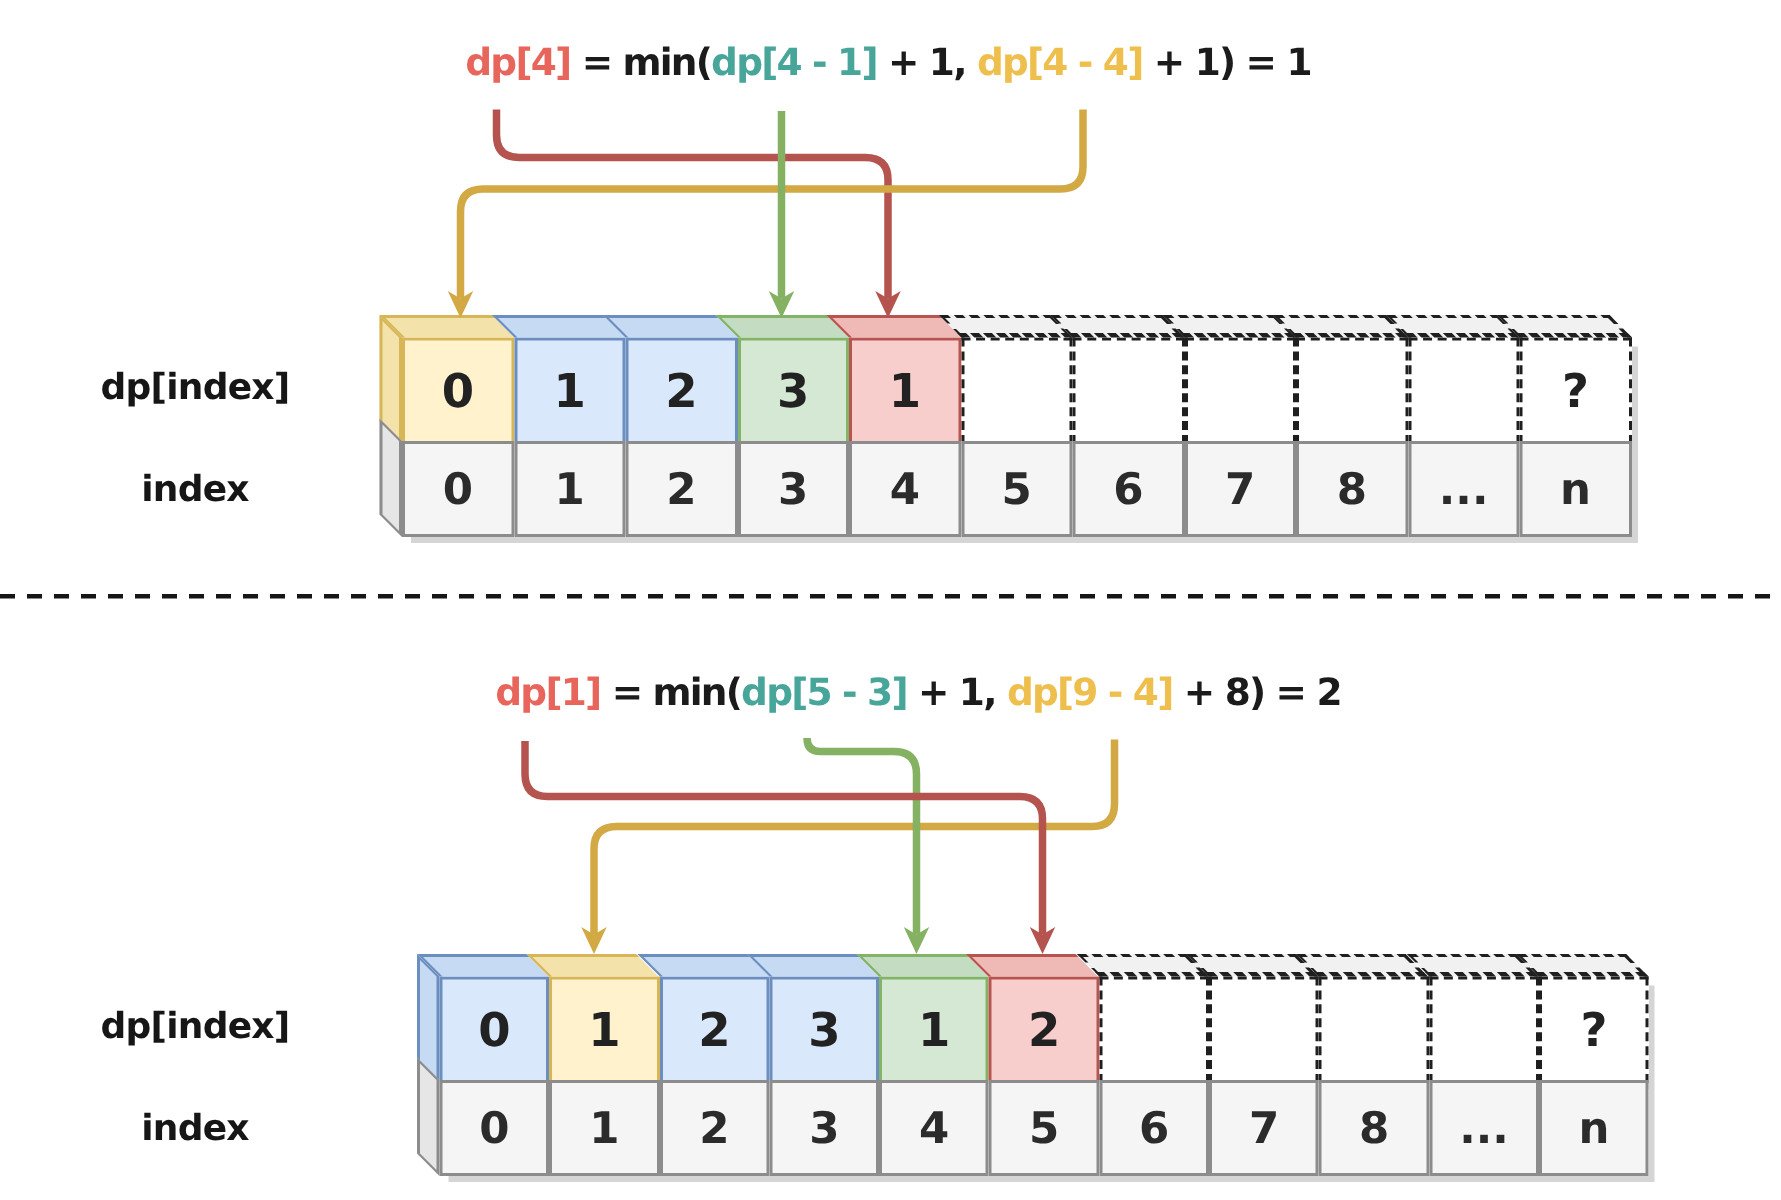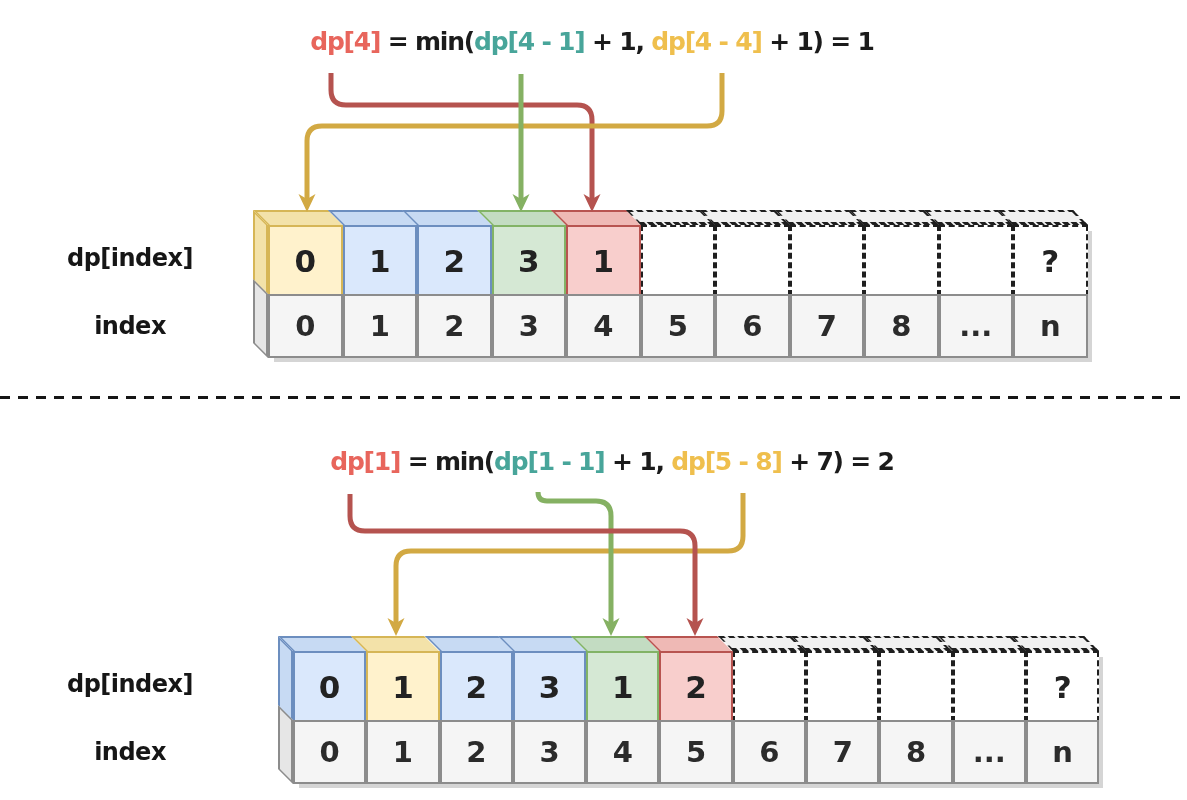--- a/index.html
+++ b/index.html
@@ -143,21 +143,21 @@
             <div class="cell f-gray idx-font" style="width: 74.5px; height: 64px;">7</div>
             <div class="cell f-gray idx-font" style="width: 74.5px; height: 64px;">8</div>
             <div class="cell f-gray idx-font" style="width: 74.5px; height: 64px;">...</div>
             <div class="cell f-gray idx-font" style="width: 74.5px; height: 64px;">n</div>
           </div>
         </div>
       </div>
   </section>
 
   <section>
-    <div class="formula" id="formula-1" style="left: 612px; top: 447px;"><span style="color: rgb(232, 101, 92);">dp[1]</span><span style="color: rgb(27, 27, 27);"> = min(</span><span style="color: rgb(72, 165, 154);">dp[1 - 1]</span><span style="color: rgb(27, 27, 27);"> + 1, </span><span style="color: rgb(239, 191, 77);">dp[5 - 8]</span><span style="color: rgb(27, 27, 27);"> + 7) = 2</span></div>
+    <div class="formula" id="formula-1" style="left: 612px; top: 447px;"><span style="color: rgb(232, 101, 92);">dp[1]</span><span style="color: rgb(27, 27, 27);"> = min(</span><span style="color: rgb(72, 165, 154);">dp[5 - 3]</span><span style="color: rgb(27, 27, 27);"> + 1, </span><span style="color: rgb(239, 191, 77);">dp[9 - 4]</span><span style="color: rgb(27, 27, 27);"> + 8) = 2</span></div>
     <div class="rowlabel p1-dp">dp[index]</div>
     <div class="rowlabel p1-idx">index</div>
     <div id="rows-1">
         <div class="row3d" style="left: 293px; top: 651px;">
           <div class="topfaces">
             <div class="topface t-blue" style="width: 73.3px;"></div>
             <div class="topface t-yellow" style="width: 73.3px;"></div>
             <div class="topface t-blue" style="width: 73.3px;"></div>
             <div class="topface t-blue" style="width: 73.3px;"></div>
             <div class="topface t-green" style="width: 73.3px;"></div>

